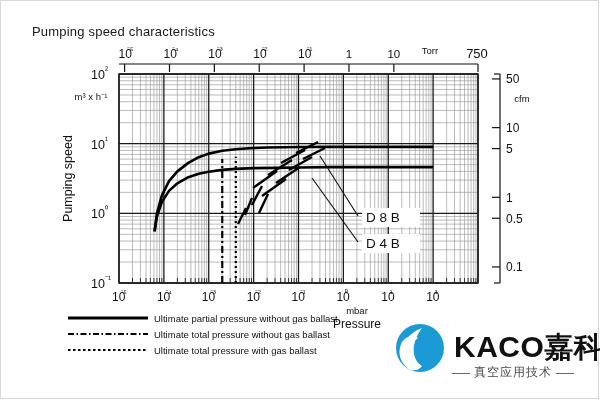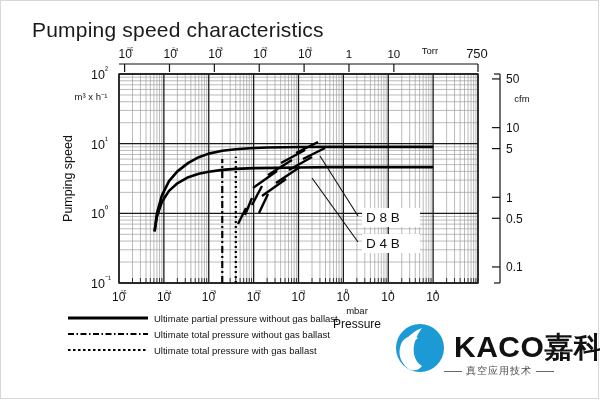--- a/index.html
+++ b/index.html
@@ -9,43 +9,43 @@
     font-family:"Liberation Sans", sans-serif;
     overflow:hidden;
     position:relative;
   }
   #frame{
     position:absolute;left:0;top:0;width:599px;height:399px;
     border:1px solid #d8d8d8;
     box-sizing:border-box;
   }
   #title{
-    position:absolute;left:32px;top:18px;
-    font-size:21px;color:#1a1a1a;
+    position:absolute;left:32px;top:24px;
+    font-size:13px;color:#1a1a1a;
     letter-spacing:0.2px;
     white-space:nowrap;
   }
   svg{position:absolute;left:0;top:0;}
   #logo-wrap{
     position:absolute;left:392px;top:322px;
     width:200px;height:70px;
   }
   #logo-text{
     position:absolute;left:62px;top:6px;
     font-size:30px;font-weight:bold;color:#111;
     letter-spacing:0.5px;white-space:nowrap;
     font-family:"Liberation Sans", sans-serif;
   }
   #logo-cn{
     font-family:"DejaVu Sans", sans-serif;
     font-size:29px;font-weight:bold;
   }
   #logo-tag{
-    position:absolute;left:48px;top:42px;
-    font-size:10px;color:#4a4a4a;
+    position:absolute;left:56px;top:42px;
+    font-size:12px;color:#4a4a4a;
     white-space:nowrap;
     font-family:Liberation Serif, serif;
     letter-spacing:1px;
   }
   .tag-rule{
     display:inline-block;width:18px;height:1px;
     background:#6a6a6a;vertical-align:middle;margin:0 4px;
   }
 </style>
 </head>

